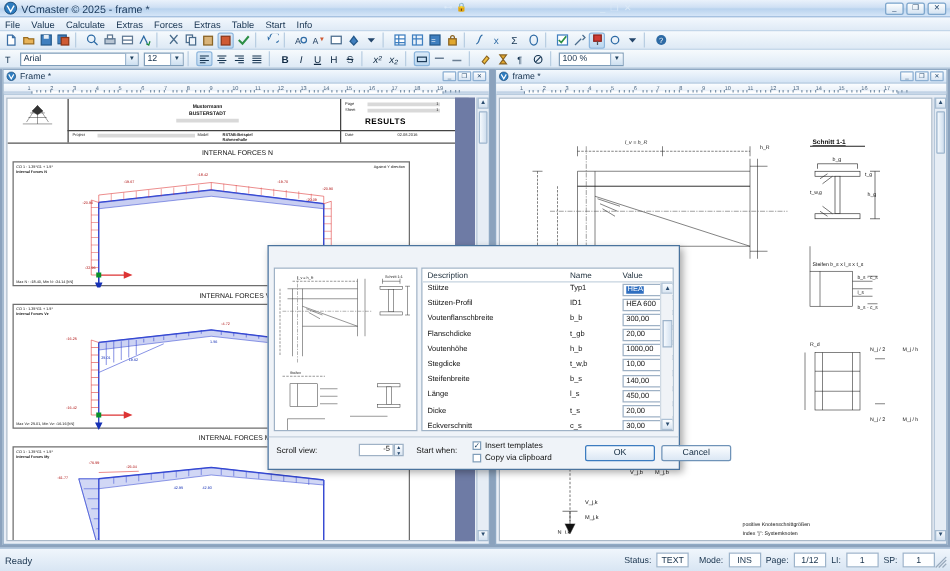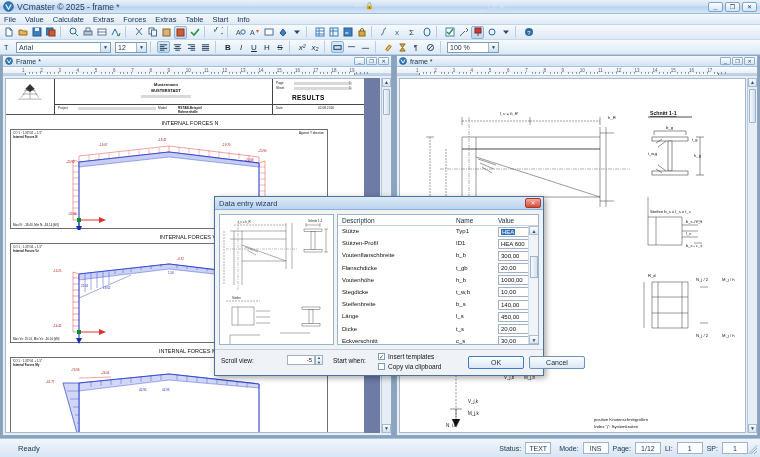--- a/index.html
+++ b/index.html
@@ -236,21 +236,21 @@
   }
   .dbtn.def { border:1.4px solid #3c7cc0; }
 
   
   .statusbar {
     position:absolute; left:0; bottom:0; width:760px; height:19px;
     background:linear-gradient(180deg,#f0f6fc,#d8e5f3);
     border-top:1px solid #aac2da;
     display:flex; align-items:center;
   }
-  .statusbar .sready { font-size:7.5px; color:#17324c; margin-left:18px;}
+  .statusbar .sready { font-size:7.5px; color:#17324c; margin-left:4px;}
   .statusbar .sgroup { margin-left:auto; display:flex; align-items:center; padding-right:12px; gap:4px;}
   .sb-lab { font-size:7px; color:#17324c; }
   .sb-cell {
     border:1px solid #9db4cb; background:#fdfeff; min-width:26px; height:12px;
     font-size:7px; color:#17324c; text-align:center; line-height:11px; padding:0 3px;
   }
   .grip { position:absolute; right:2px; bottom:2px; width:10px; height:10px;}
 </style>
 </head>
 <body>
@@ -1064,24 +1064,20 @@
       </div>
 
       <div class="vscroll" style="top:22px; bottom:2px; right:1px;">
         <div class="ar" style="top:0;">▲</div>
         <div class="thumb" style="top:11px; height:34px;"></div>
         <div class="ar" style="bottom:0;">▼</div>
       </div>
     </div>
 
     <div class="dialog" style="left:214px; top:141px;">
-      <div class="dlg-title">
-        <span class="t">Data entry wizard</span>
-        <div class="dlg-close">✕</div>
-      </div>
 
       <div class="dlg-body">
 
         <div class="dlg-preview">
           <svg width="113" height="136" viewBox="0 0 113 136">
             <g stroke="#333" stroke-width=".4" fill="none">
 
               <path d="M10 16 L66 16 M10 24 L66 24"></path>
               <path d="M14 16 L14 70 M22 16 L22 70"></path>
               <path d="M22 30 L66 46 M22 46 L66 46"></path>

